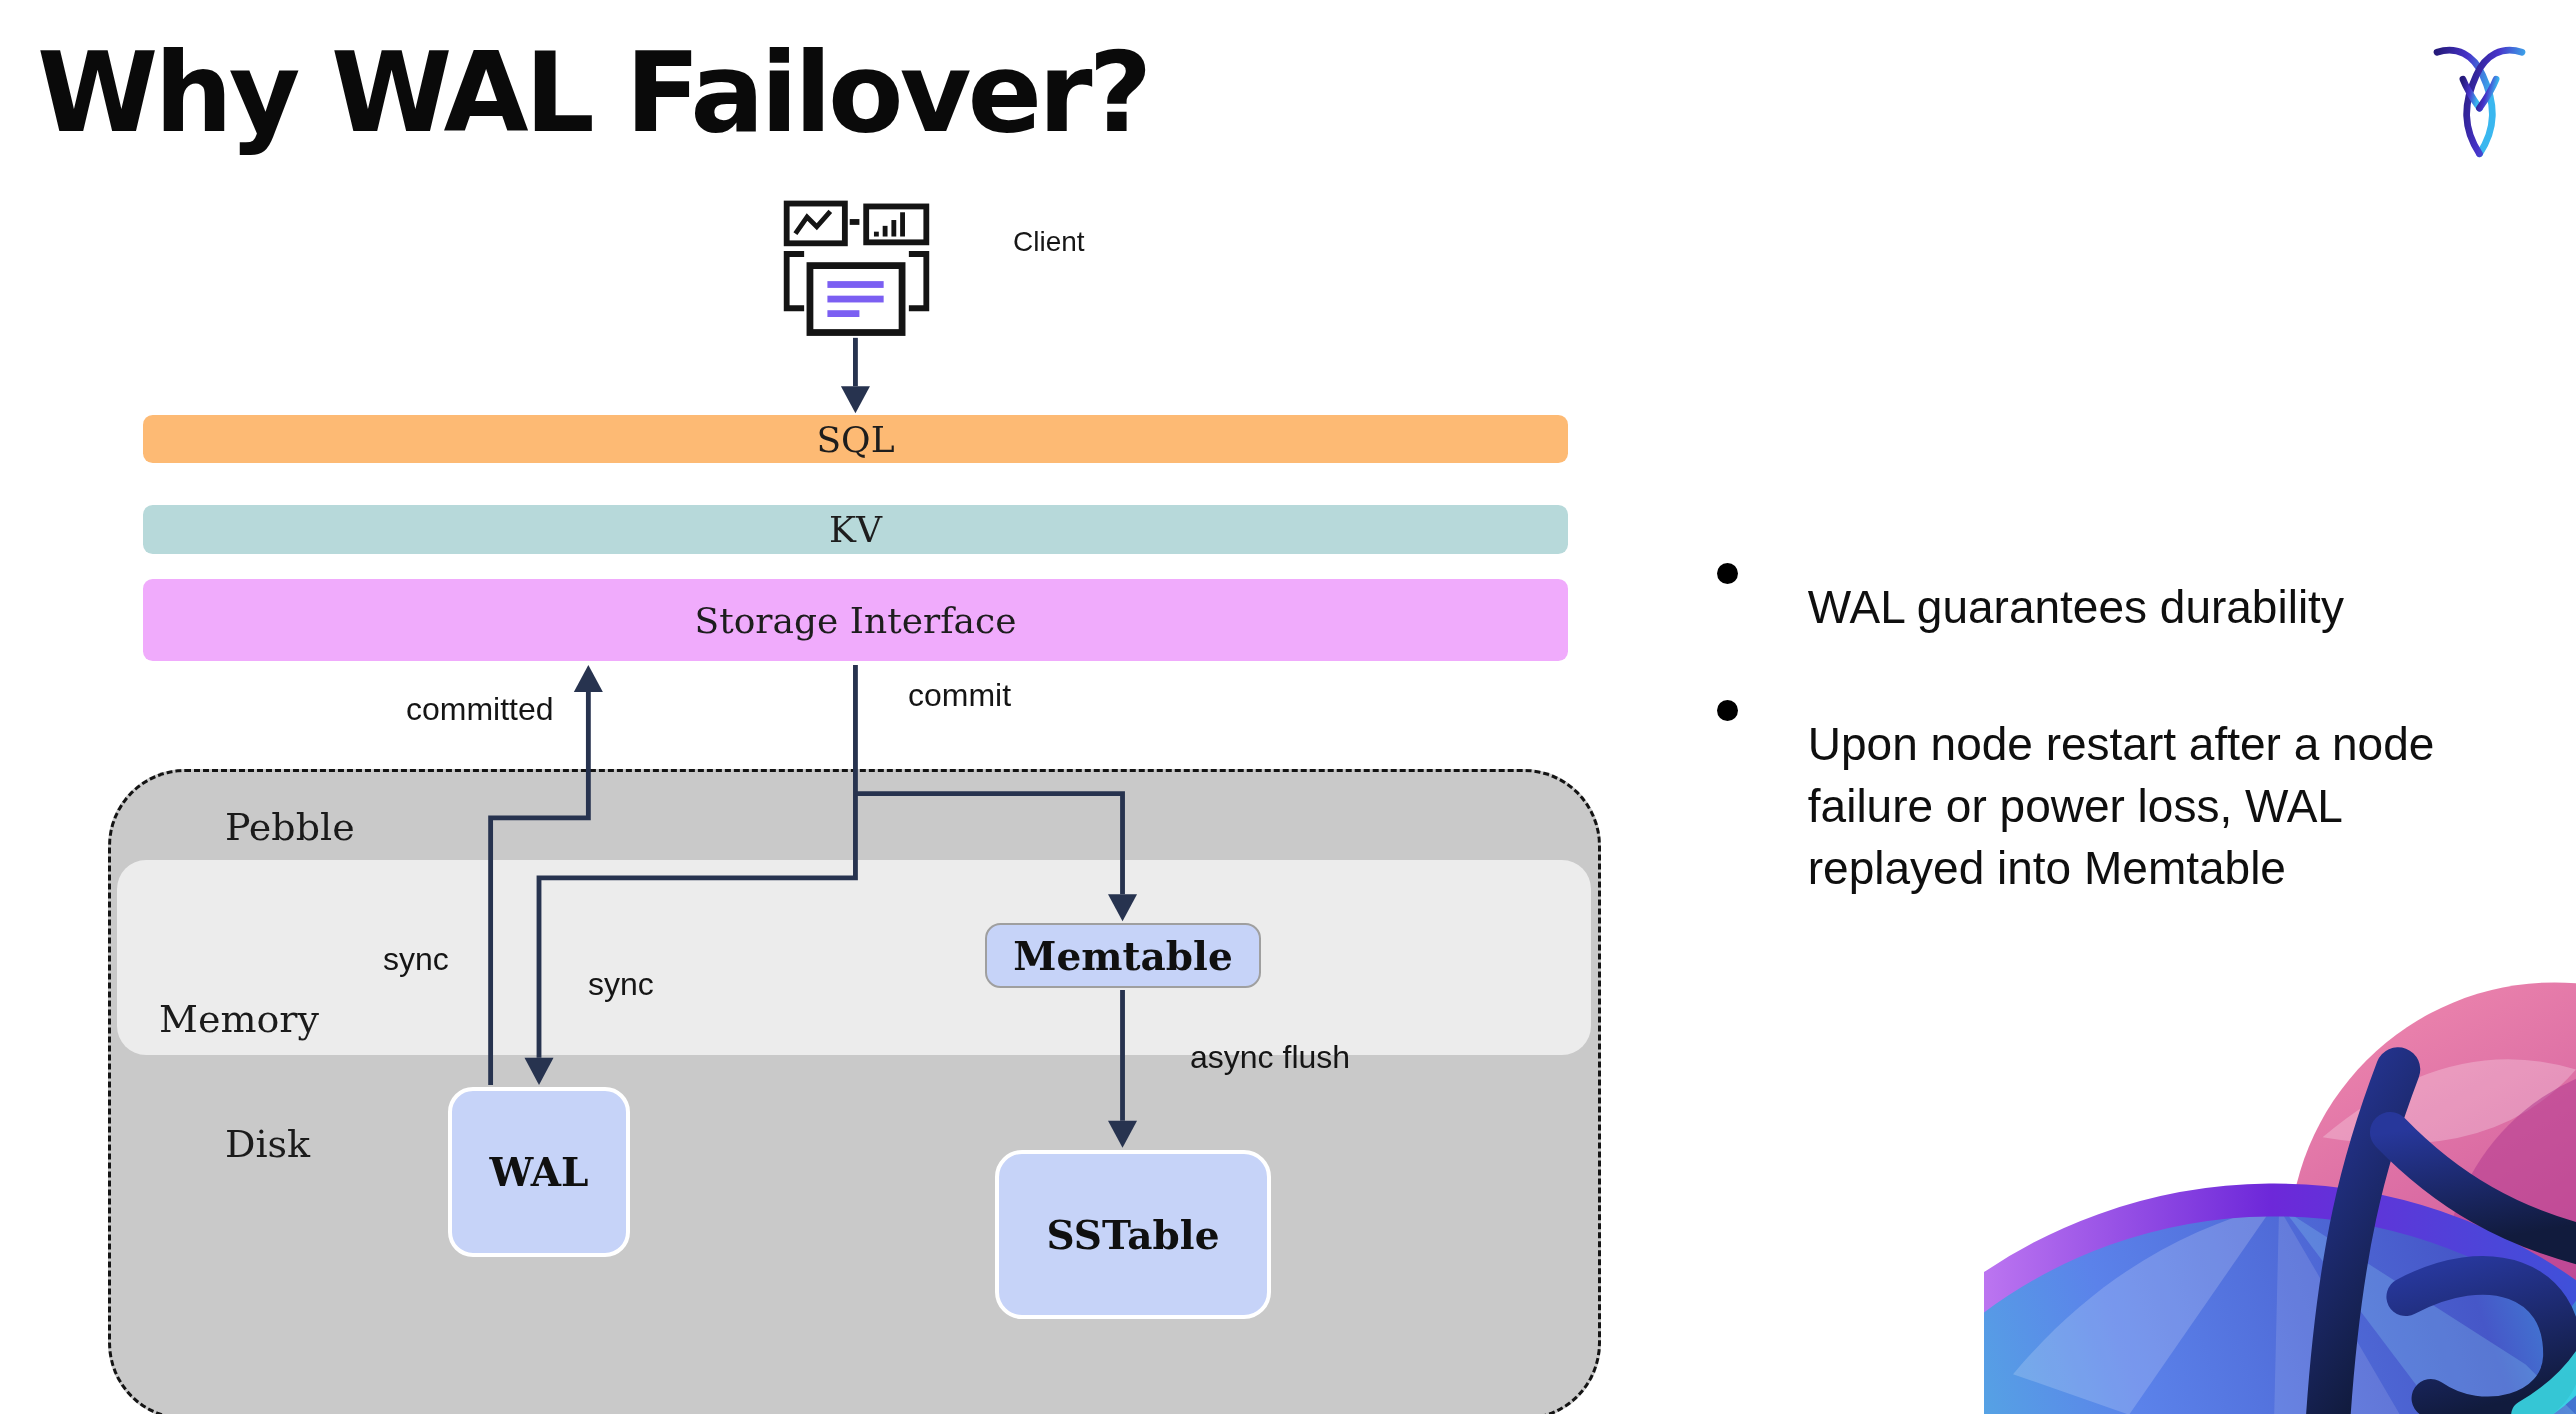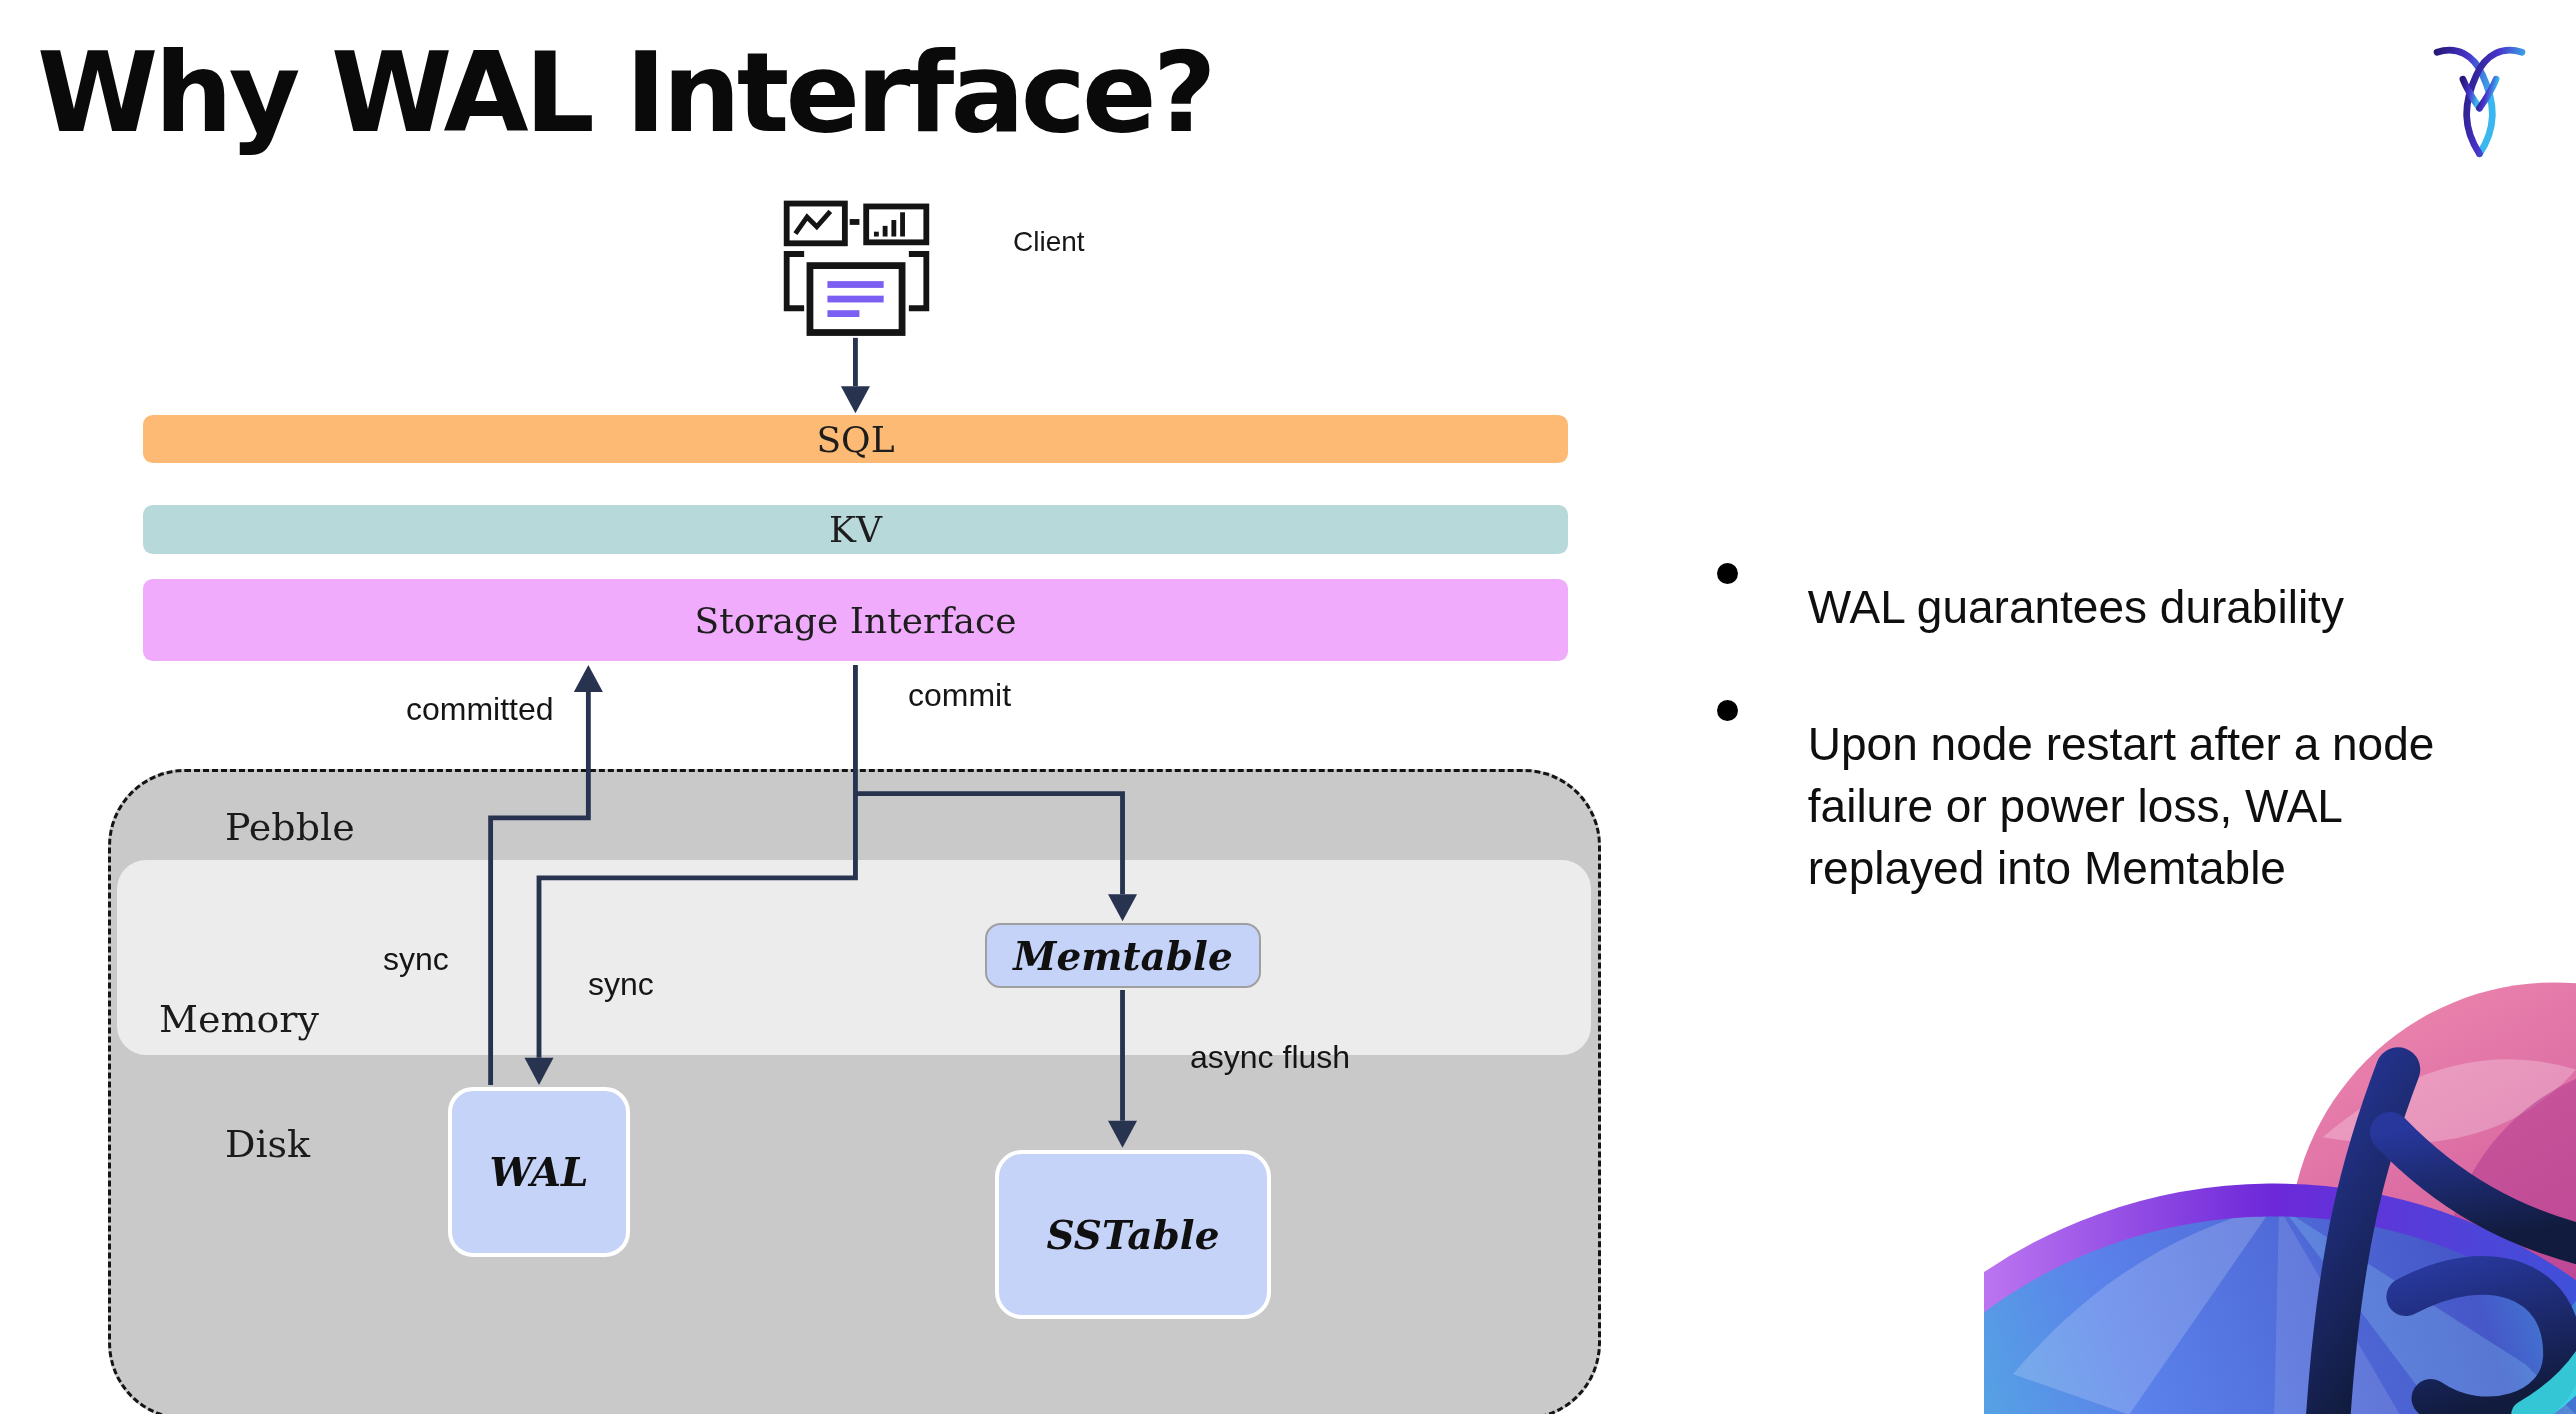--- a/index.html
+++ b/index.html
@@ -28,21 +28,21 @@
   .memory-band{position:absolute;left:5.8px;top:88px;width:1474px;height:195px;background:#ececec;
           border-radius:29px;}
   .zone-label{position:absolute;font-family:"DejaVu Serif",serif;font-size:38px;color:#1b1b1b;}
   .pebble-label{left:114px;top:33px;}
   .memory-label{left:48px;top:225px;}
   .disk-label{left:114px;top:350px;}
 
   
   .node{position:absolute;box-sizing:border-box;background:#c6d3f8;display:flex;align-items:center;
         justify-content:center;font-family:"DejaVu Serif",serif;font-weight:bold;font-size:39px;
-        color:#101010;z-index:6;font-style:italic;}
+        color:#101010;z-index:6;}
   .node-wal{left:448px;top:1087px;width:182px;height:170px;border:4.8px solid #ffffff;border-radius:25px;}
   .node-memtable{left:985px;top:923px;width:276px;height:65px;border:2.9px solid #9f9f9f;border-radius:15.5px;}
   .node-sstable{left:995px;top:1150px;width:276px;height:169px;border:4.8px solid #ffffff;border-radius:27px;}
 
   
   .overlay{position:absolute;left:0;top:0;z-index:5;pointer-events:none;}
   .overlay path{fill:none;stroke-width:5px;}
 
   
   .edge-label{position:absolute;font-size:32px;color:#151515;z-index:7;white-space:nowrap;}
@@ -60,21 +60,21 @@
 
   
   .logo{position:absolute;left:2431px;top:46px;z-index:8;}
   .decor{position:absolute;left:1984px;top:958px;z-index:1;}
 </style>
 </head>
 <body>
 
 <div id="slide">
 
-  <div class="title">Why WAL Interface?</div>
+  <div class="title">Why WAL Failover?</div>
 
   <svg class="logo" width="97" height="114" viewBox="0 0 88 110">
     <defs>
       <linearGradient id="logoG" x1="0" y1="0" x2="1" y2="0.4">
         <stop offset="0" stop-color="#251a7a"></stop>
         <stop offset="0.5" stop-color="#4733c9"></stop>
         <stop offset="1" stop-color="#3ab7ef"></stop>
       </linearGradient>
     </defs>
     <g fill="none" stroke="url(#logoG)" stroke-width="6.5" stroke-linecap="round">

